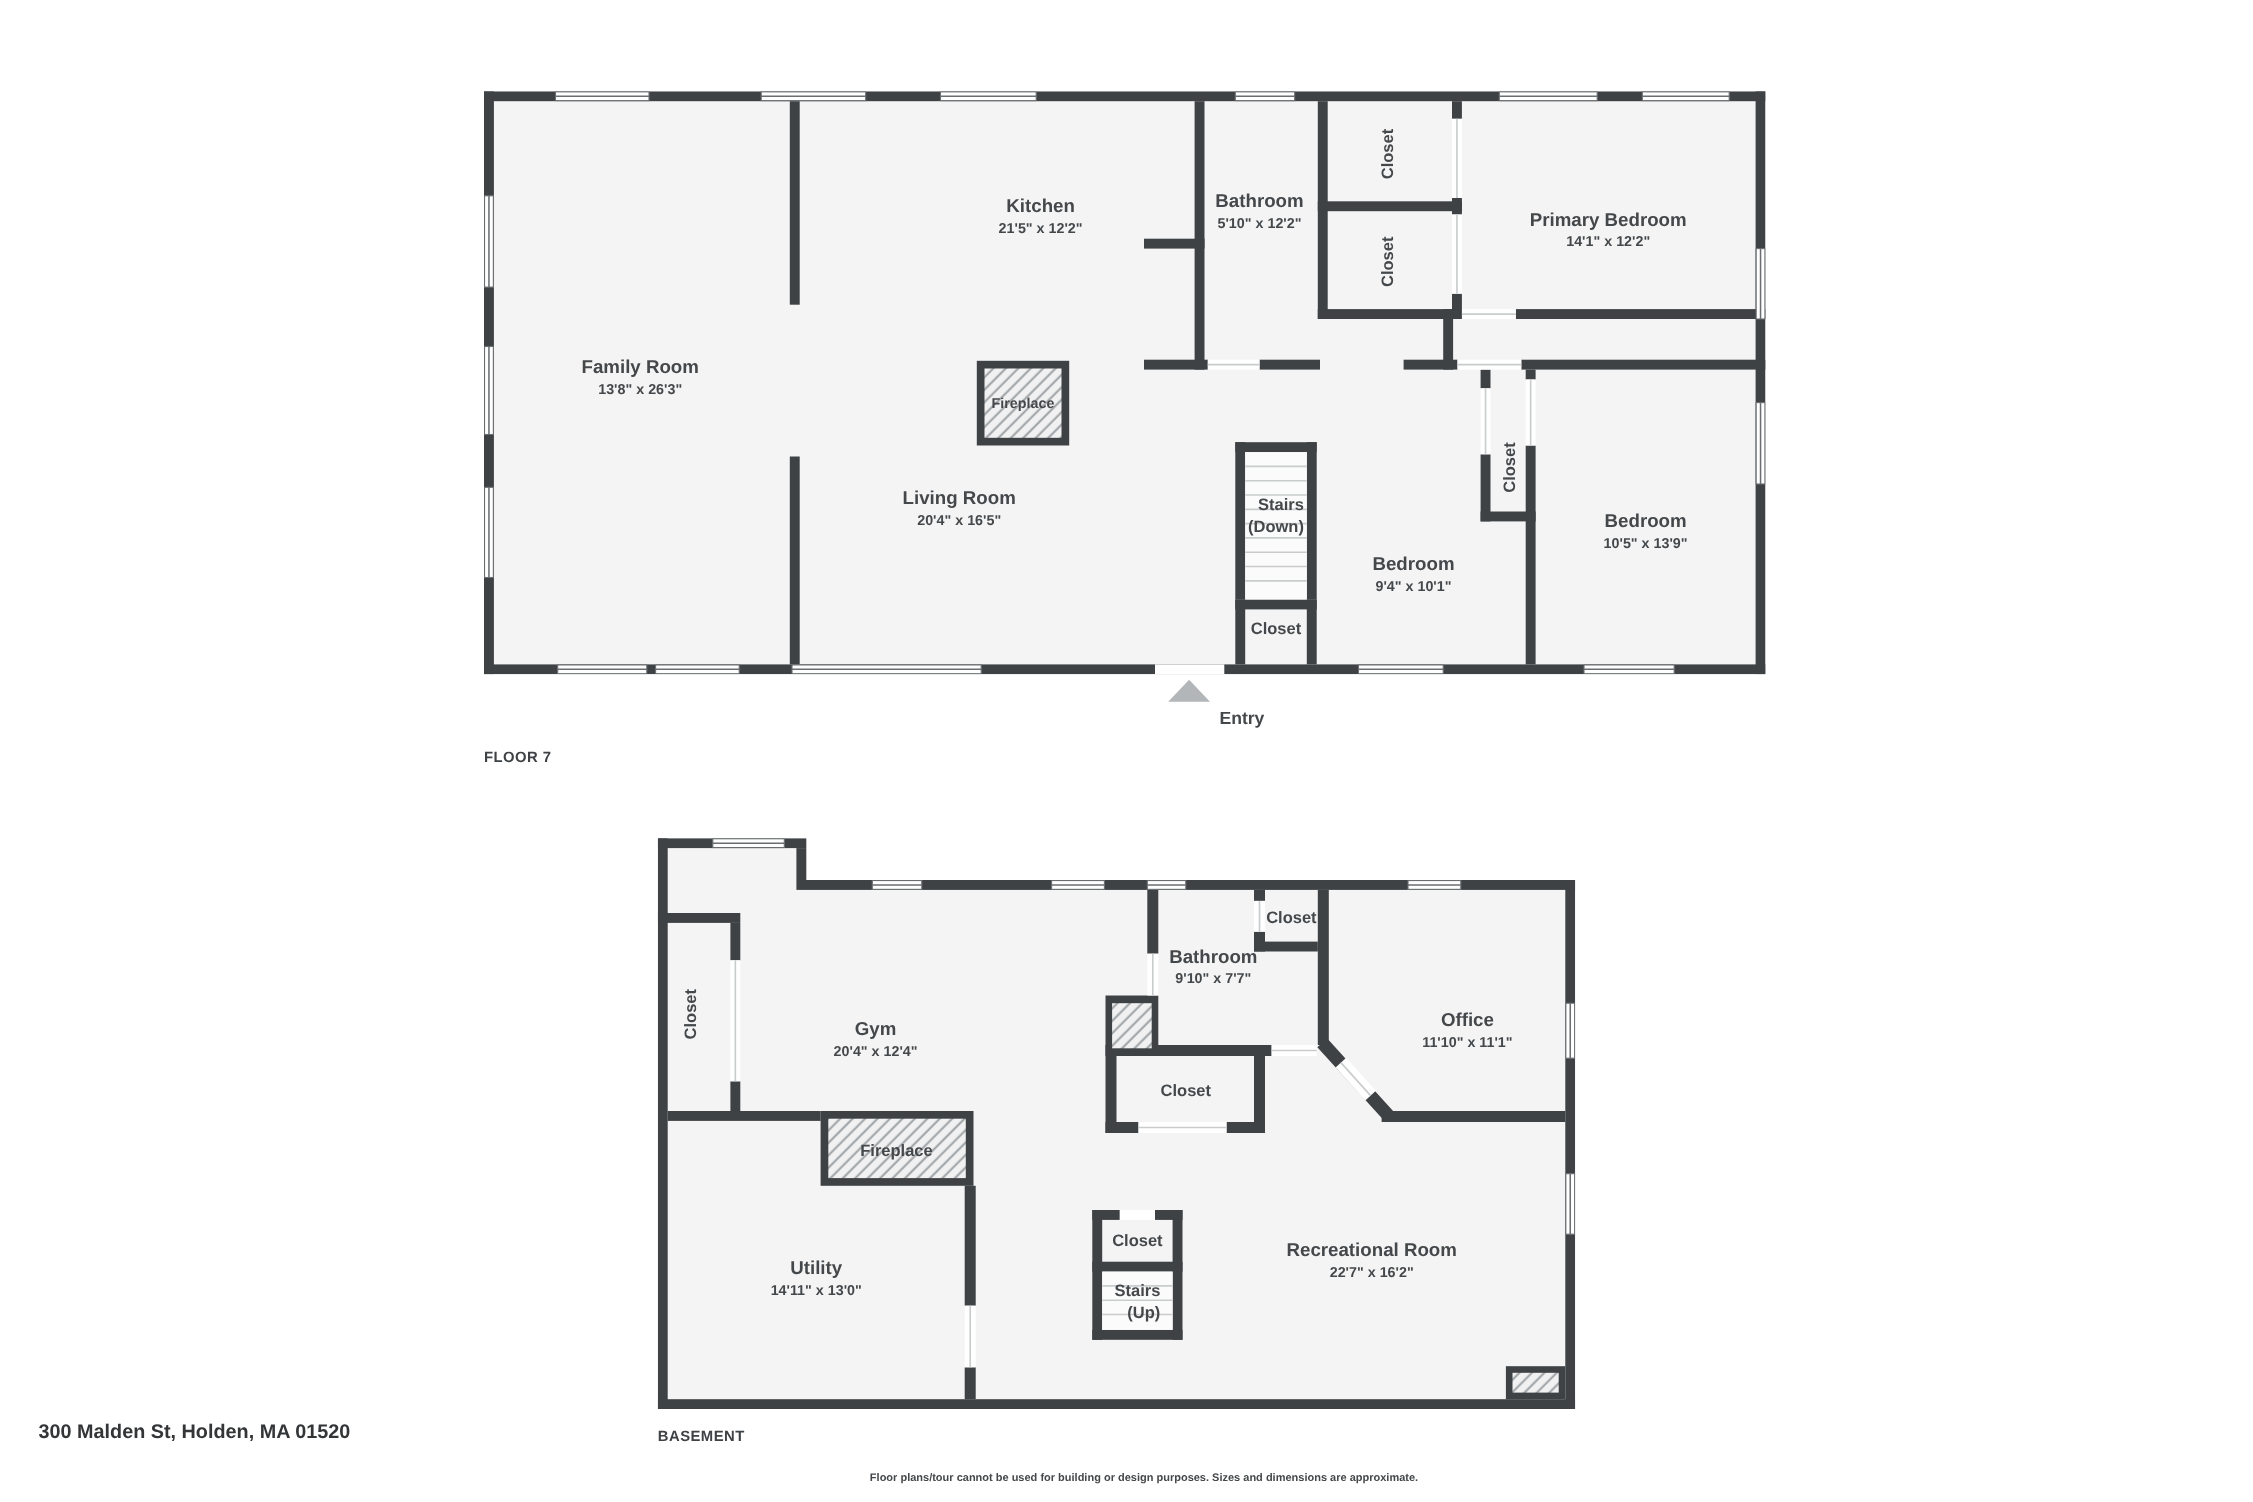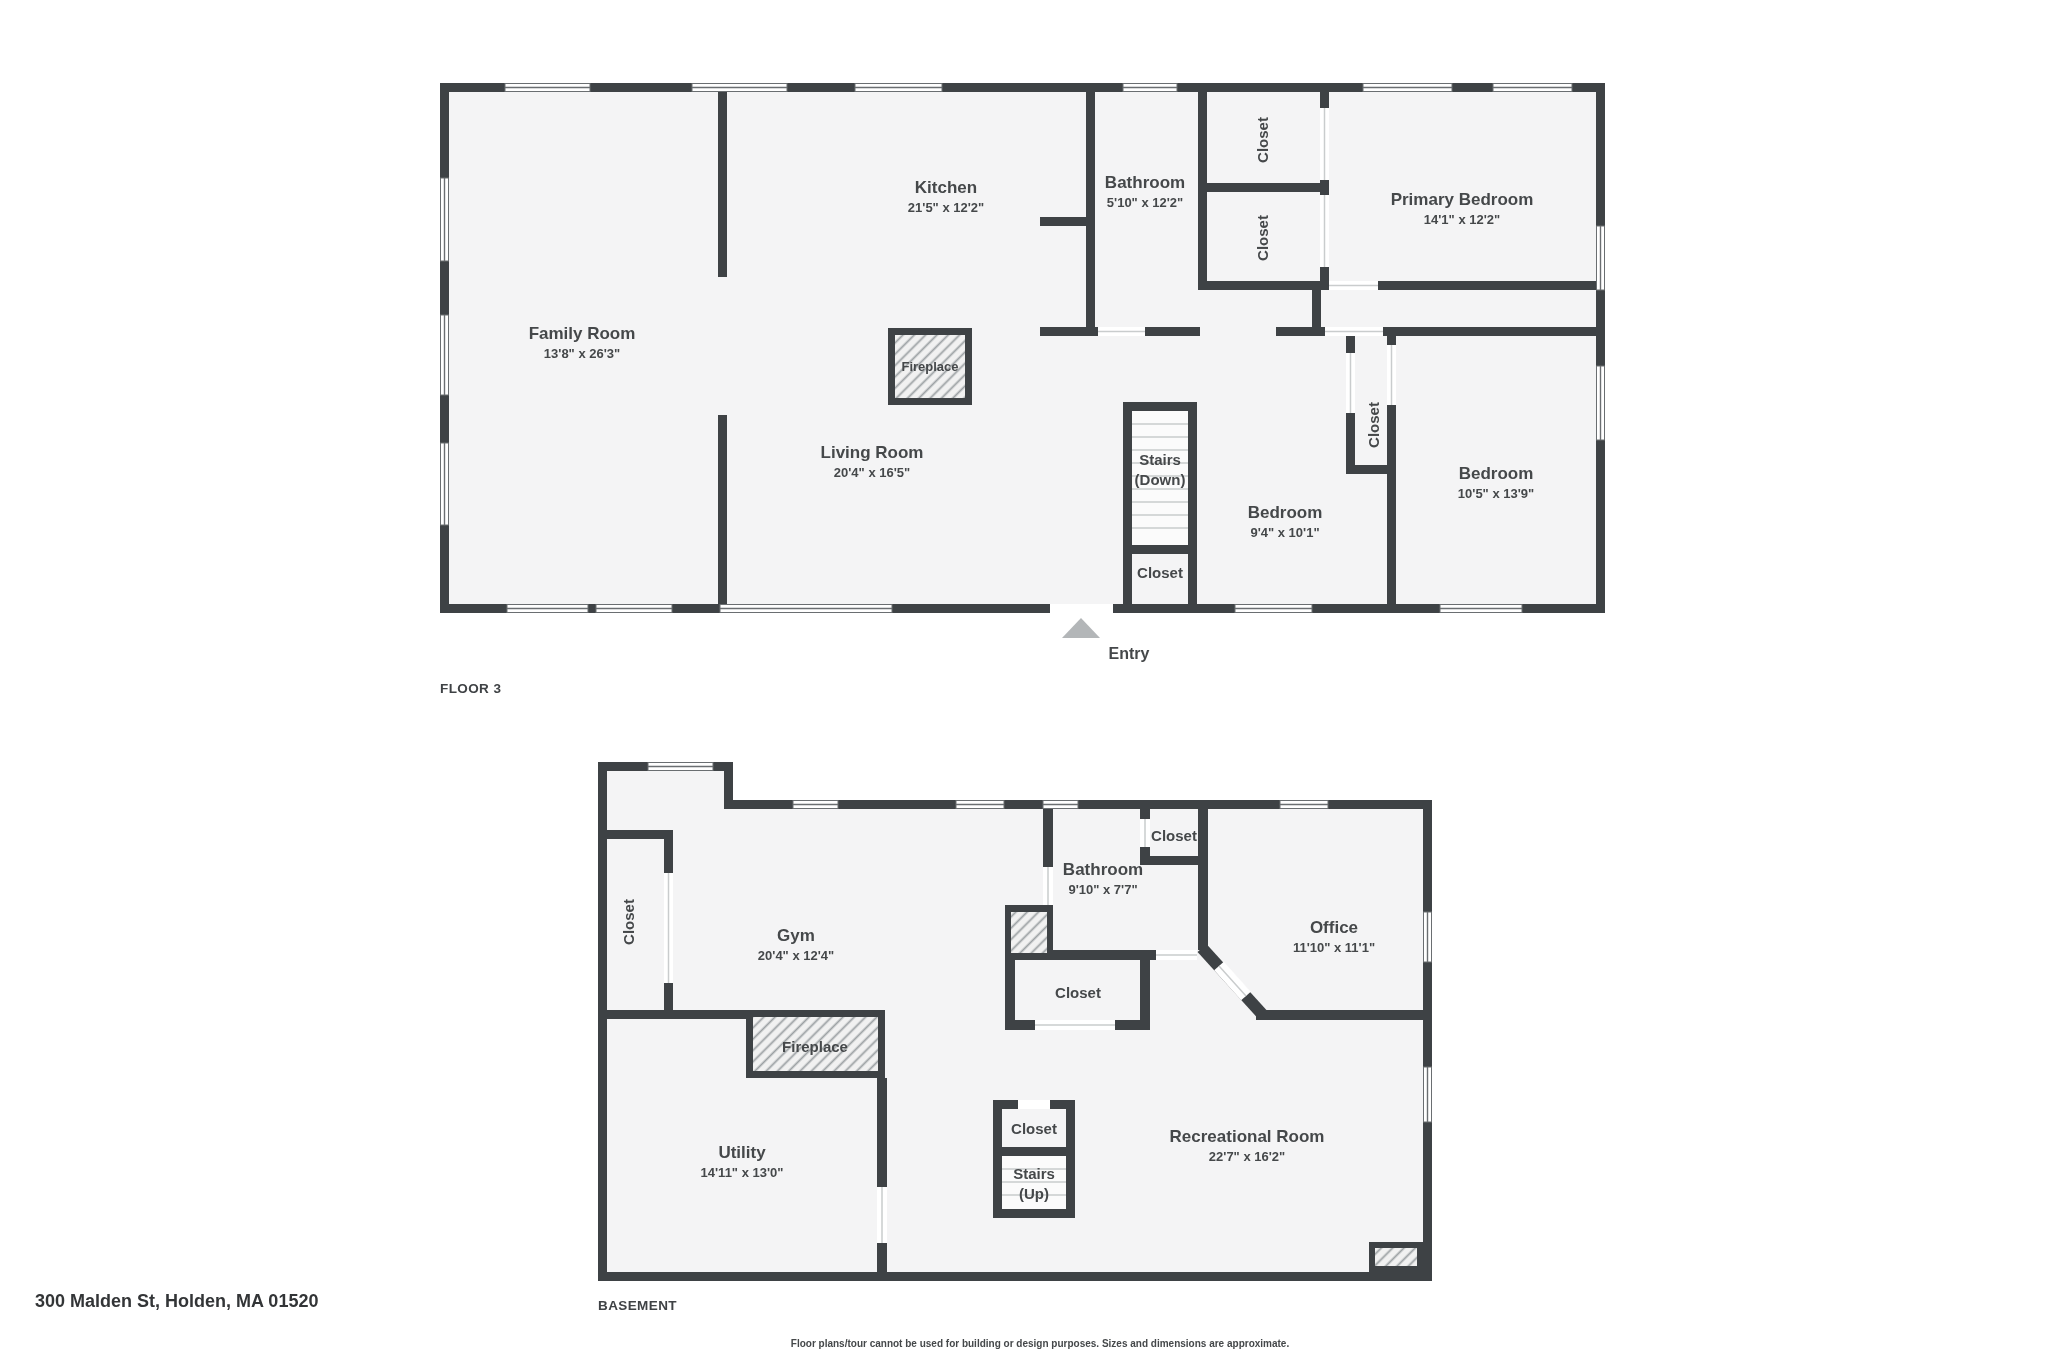--- a/index.html
+++ b/index.html
@@ -7,21 +7,21 @@
     width:2048px;height:1365px;position:relative;background:#ffffff;
     font-family:"Liberation Sans",sans-serif;color:#45484a;overflow:hidden;
   }
   .plan{position:absolute;}
   .room{position:absolute;transform:translateX(-50%);text-align:center;white-space:nowrap;}
   .room .nm{display:block;font-size:17px;font-weight:700;line-height:1.15;}
   .room .dm{display:block;font-size:13px;font-weight:700;line-height:1.15;margin-top:3px;}
   .single{position:absolute;transform:translate(-50%,-50%);font-size:15px;font-weight:700;white-space:nowrap;}
   .vert{position:absolute;transform:translate(-50%,-50%) rotate(-90deg);font-size:15px;font-weight:700;white-space:nowrap;}
   .fp-lbl{position:absolute;transform:translate(-50%,-50%);font-size:13px;font-weight:700;white-space:nowrap;text-align:right;}
-  .stairs-lbl{position:absolute;transform:translate(-50%,-50%);font-size:15px;font-weight:700;text-align:center;line-height:1.35;white-space:nowrap;}
+  .stairs-lbl{position:absolute;transform:translate(-50%,-50%);font-size:15px;font-weight:700;text-align:right;line-height:1.35;white-space:nowrap;}
   .stairs-lbl span{display:block;}
   .floor-tag{position:absolute;font-size:13.5px;font-weight:700;letter-spacing:.4px;color:#3f4245;}
   .address{position:absolute;font-size:18px;font-weight:700;color:#333537;}
   .disclaimer{position:absolute;transform:translateX(-50%);font-size:10px;font-weight:700;color:#45484a;}
   .entry-tri{position:absolute;width:0;height:0;border-left:19px solid transparent;border-right:19px solid transparent;border-bottom:20px solid #b3b6b8;}
   .entry-lbl{position:absolute;transform:translateX(-50%);font-size:16px;font-weight:700;color:#45484a;margin-left:48px;}
 </style>
 </head>
 <body>
 
@@ -263,21 +263,21 @@
   <span class="dm">9'4" x 10'1"</span>
 </div>
 <div class="vert" style="left:1373px;top:425px">Closet</div>
 <div class="room" style="left:1496px;top:464px">
   <span class="nm">Bedroom</span>
   <span class="dm">10'5" x 13'9"</span>
 </div>
 
 <div class="entry-tri" style="left:1062px;top:618px"></div>
 <div class="entry-lbl" style="left:1081px;top:645px">Entry</div>
-<div class="floor-tag" style="left:440px;top:681px">FLOOR 3</div>
+<div class="floor-tag" style="left:440px;top:681px">FLOOR 7</div>
 
 <div class="vert" style="left:628px;top:922px">Closet</div>
 <div class="room" style="left:796px;top:926px">
   <span class="nm">Gym</span>
   <span class="dm">20'4" x 12'4"</span>
 </div>
 <div class="room" style="left:1103px;top:860px">
   <span class="nm">Bathroom</span>
   <span class="dm">9'10" x 7'7"</span>
 </div>

